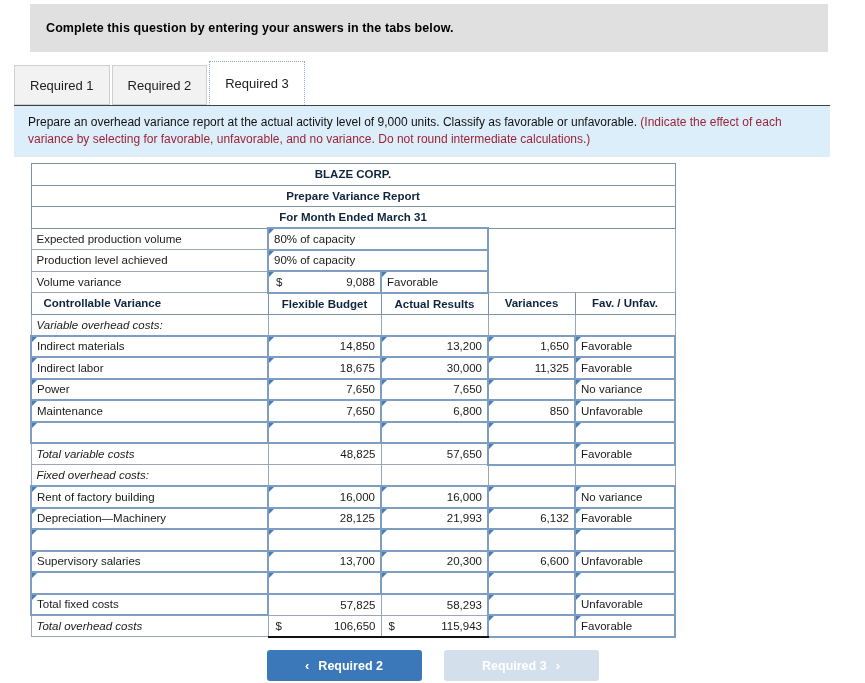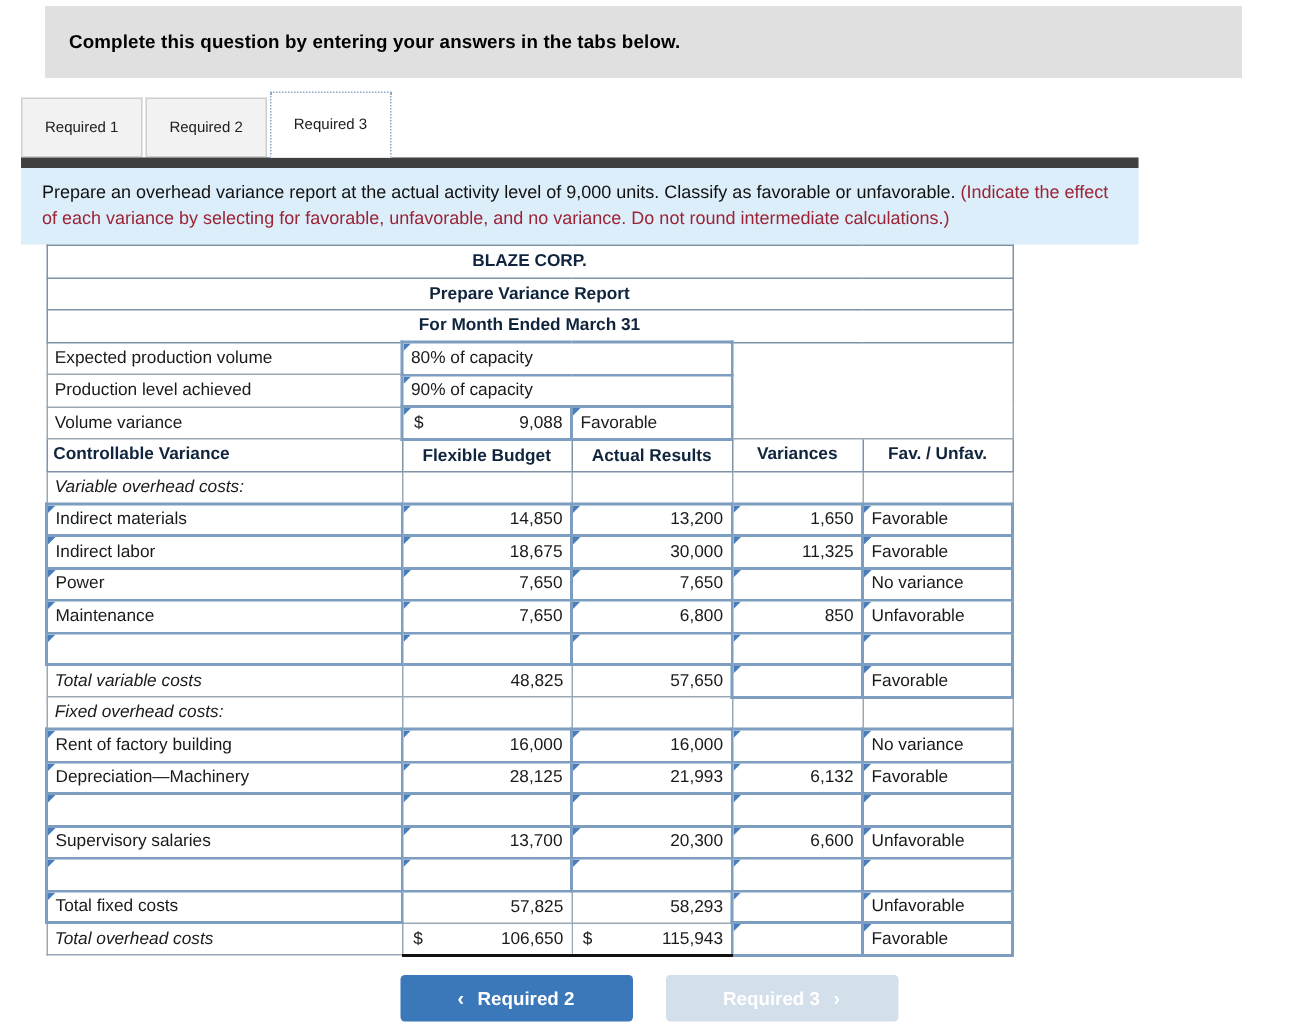--- a/index.html
+++ b/index.html
@@ -45,45 +45,45 @@
     display: flex;
     align-items: flex-end;
   }
   .tab {
     height: 40px;
     box-sizing: border-box;
     padding: 0 15px;
     display: flex;
     align-items: center;
     justify-content: center;
-    font-size: 10px;
+    font-size: 13px;
     color: #202020;
     background: #f2f2f2;
     border: 1px solid #cfcfcf;
     margin-right: 2px;
     white-space: nowrap;
   }
   .tab.active {
     background: #ffffff;
     border: 1px dotted #8fa8c8;
     border-bottom: 1px solid #ffffff;
     height: 44px;
     position: relative;
     z-index: 3;
   }
 
   
   .instruction {
     position: absolute;
     left: 14px;
     top: 105px;
-    width: 745px;
+    width: 816px;
     box-sizing: border-box;
     background: #ddeefb;
-    border-top: 7px solid #404040;
+    border-top: 1px solid #404040;
     padding: 8px 14px 9px 14px;
     font-size: 12px;
     line-height: 17px;
     color: #111111;
   }
   .instruction .hint { color: #9b2335; }
 
   
   .report {
     position: absolute;
@@ -113,21 +113,21 @@
     text-align: center;
     border: 1px solid #7f93a8 !important;
   }
   .colhdr {
     background: #79a8de;
     color: #10253d;
     font-weight: bold;
     text-align: center;
     border: 1px solid #7f93a8 !important;
   }
-  .colhdr.left { text-align: left; padding-left: 4px; }
+  .colhdr.left { text-align: left; padding-left: 12px; }
 
   .plain { background: #ffffff; border: 1px solid #9aa7b4; }
 
   
   .inp {
     position: relative;
     background: #ffffff;
     border: 2px solid #7d9ec0 !important;
   }
   .inp::before {

